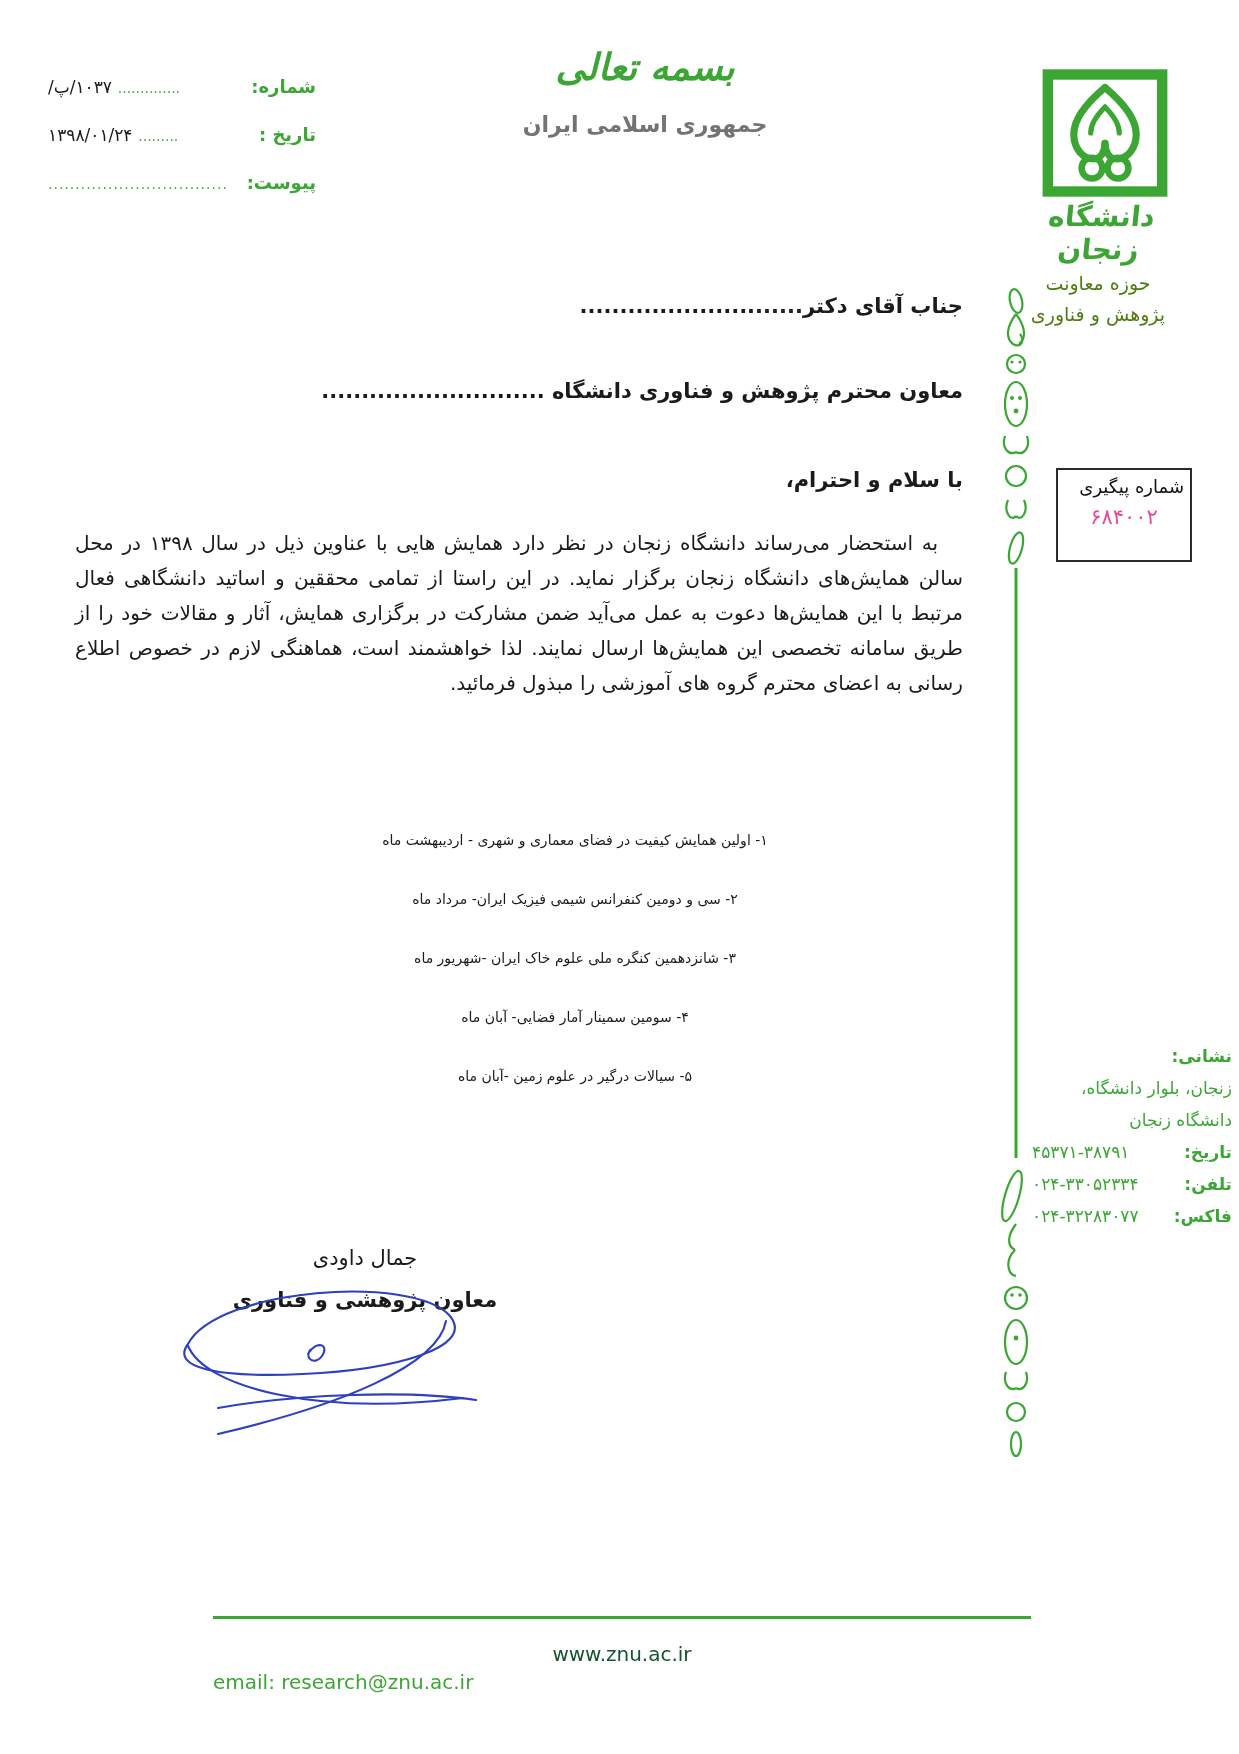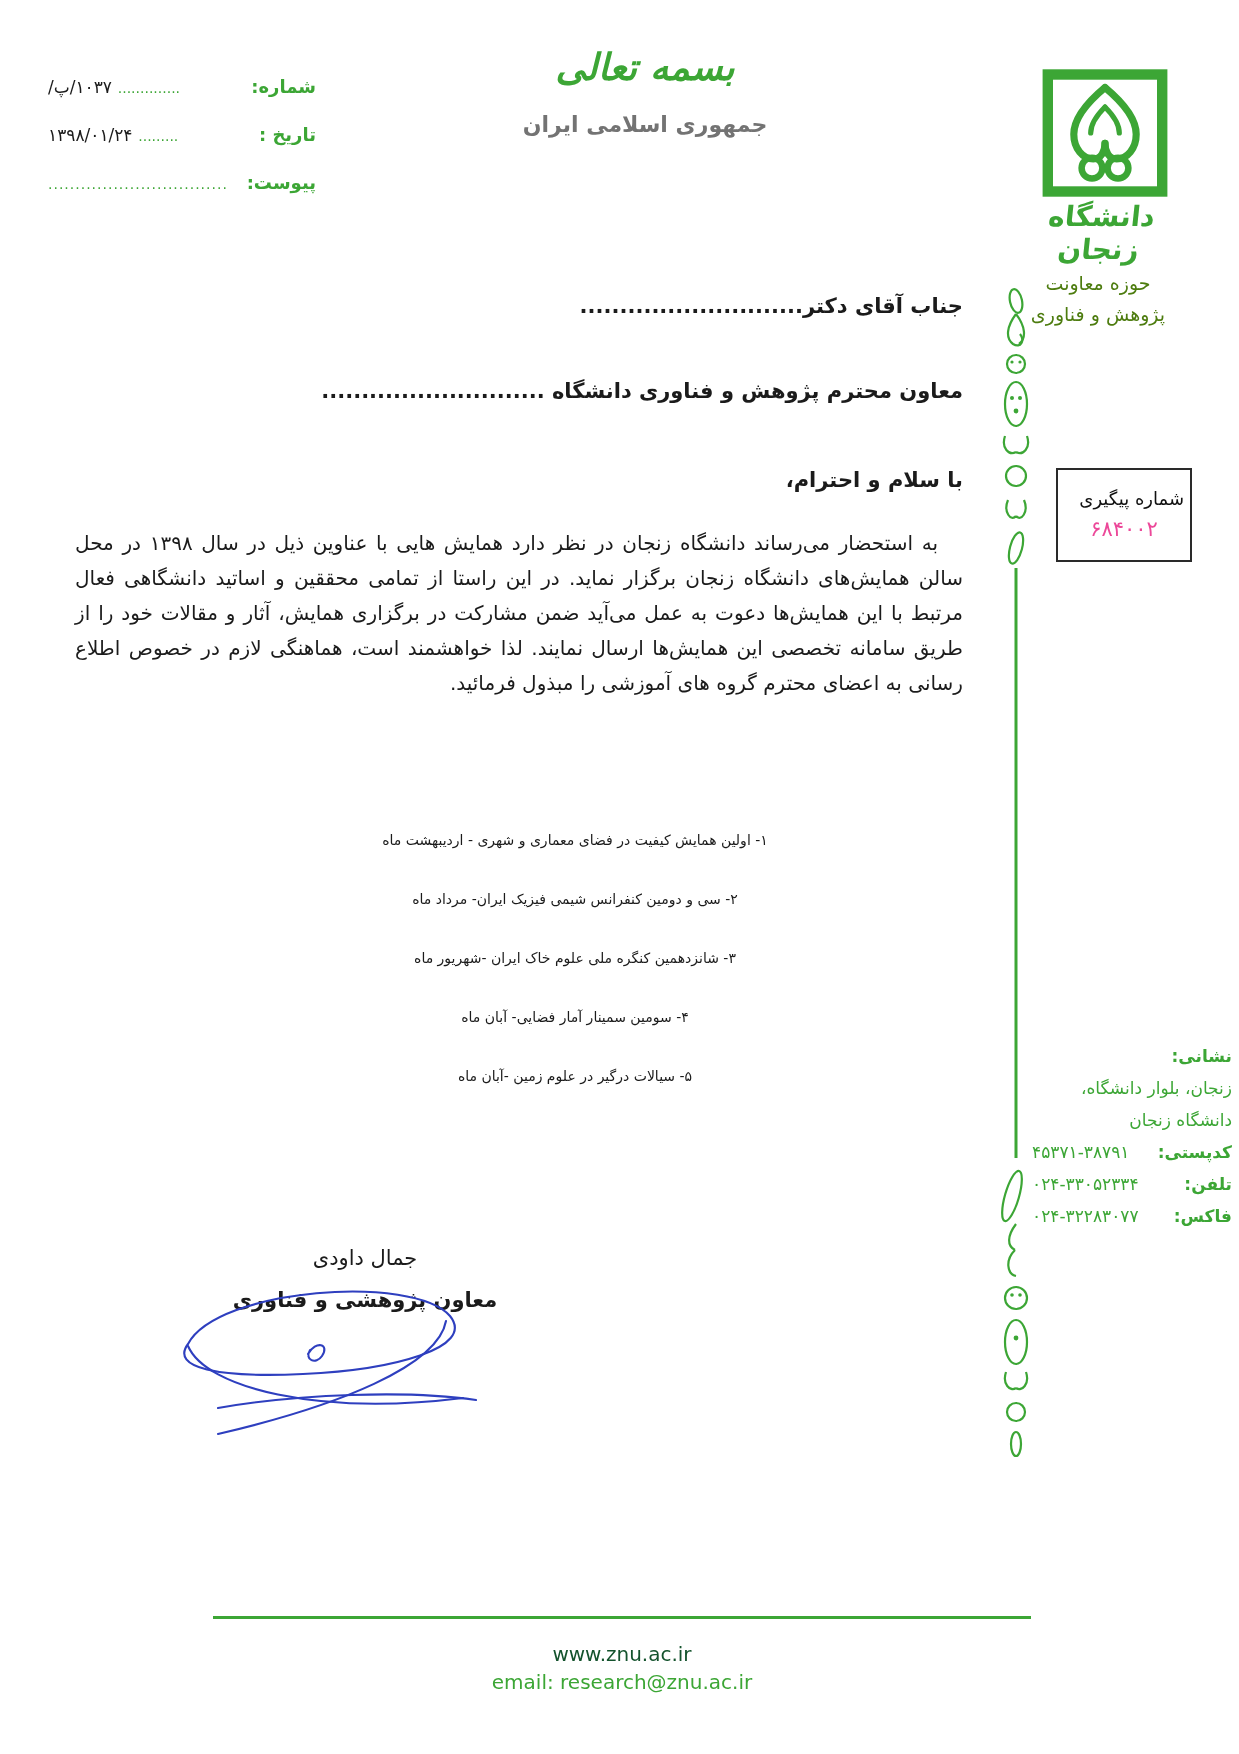--- a/index.html
+++ b/index.html
@@ -27,21 +27,21 @@
     font-size:22px;font-weight:bold;color:#737373;direction:rtl;}
 
   
   .logo{position:absolute;left:1038px;top:68px;width:134px;height:130px;}
   .uni-name{position:absolute;left:1014px;top:200px;width:172px;text-align:center;
     font-size:28px;font-weight:bold;color:#3ca635;transform:skewX(-6deg);direction:rtl;}
   .dept{position:absolute;left:1012px;top:268px;width:172px;text-align:center;
     font-size:19px;line-height:31px;color:#4d7c0f;direction:rtl;}
 
   .tracking-box{position:absolute;left:1056px;top:468px;width:136px;height:94px;
-    border:2px solid #2a2a2a;box-sizing:border-box;padding:18px 6px 0 6px;direction:rtl;}
+    border:2px solid #2a2a2a;box-sizing:border-box;padding:6px 6px 0 6px;direction:rtl;}
   .tracking-box .t-lbl{font-size:18px;color:#111;text-align:right;}
   .tracking-box .t-num{font-size:21px;color:#ec4899;text-align:center;margin-top:8px;letter-spacing:2px;}
 
   .ornament{position:absolute;left:999px;top:286px;width:34px;height:1176px;}
 
   
   .line-bold{position:absolute;left:75px;width:888px;font-size:21px;font-weight:bold;direction:rtl;text-align:right;}
   .paragraph{position:absolute;left:75px;top:526px;width:888px;
     font-size:20px;line-height:35px;text-align:justify;text-justify:inter-word;
     direction:rtl;text-indent:25px;color:#1b1b1b;}
@@ -58,21 +58,21 @@
   .contact{position:absolute;left:1032px;top:1040px;width:200px;direction:rtl;
     color:#3ca635;font-size:17px;line-height:32px;text-align:right;}
   .contact .c-line{white-space:nowrap;}
   .contact .c-flex{display:flex;justify-content:space-between;white-space:nowrap;}
   .contact b{font-weight:bold;}
 
   
   .footer-rule{position:absolute;left:213px;top:1616px;width:818px;height:3px;background:#3ca635;}
   .footer-web{position:absolute;left:213px;top:1642px;width:818px;text-align:center;
     font-size:20px;color:#14532d;direction:ltr;}
-  .footer-email{position:absolute;left:213px;top:1670px;width:818px;text-align:center;
+  .footer-email{position:absolute;left:213px;top:1670px;width:818px;text-align:left;
     font-size:20px;color:#3ca635;direction:ltr;}
 </style>
 </head>
 <body>
 
 <div class="page">
 
   <div class="meta-row" style="top:76px;">
     <span class="lbl">شماره:</span>
     <span class="dots">..............</span>
@@ -166,21 +166,21 @@
       <path d="M60 142 C140 128 250 124 318 134"></path>
       <path d="M150 88 C158 74 172 78 164 90 C158 99 146 94 152 84"></path>
     </g>
   </svg>
 
   <div class="contact">
     <div class="c-line"><b>نشانی:</b></div>
     <div class="c-line">زنجان، بلوار دانشگاه،</div>
     <div class="c-line">دانشگاه زنجان</div>
     <div class="c-flex">
-      <b>کدپستی:</b>
+      <b>تاریخ:</b>
       <span>۴۵۳۷۱-۳۸۷۹۱</span>
     </div>
     <div class="c-flex">
       <b>تلفن:</b>
       <span>۰۲۴-۳۳۰۵۲۳۳۴</span>
     </div>
     <div class="c-flex">
       <b>فاکس:</b>
       <span>۰۲۴-۳۲۲۸۳۰۷۷</span>
     </div>

